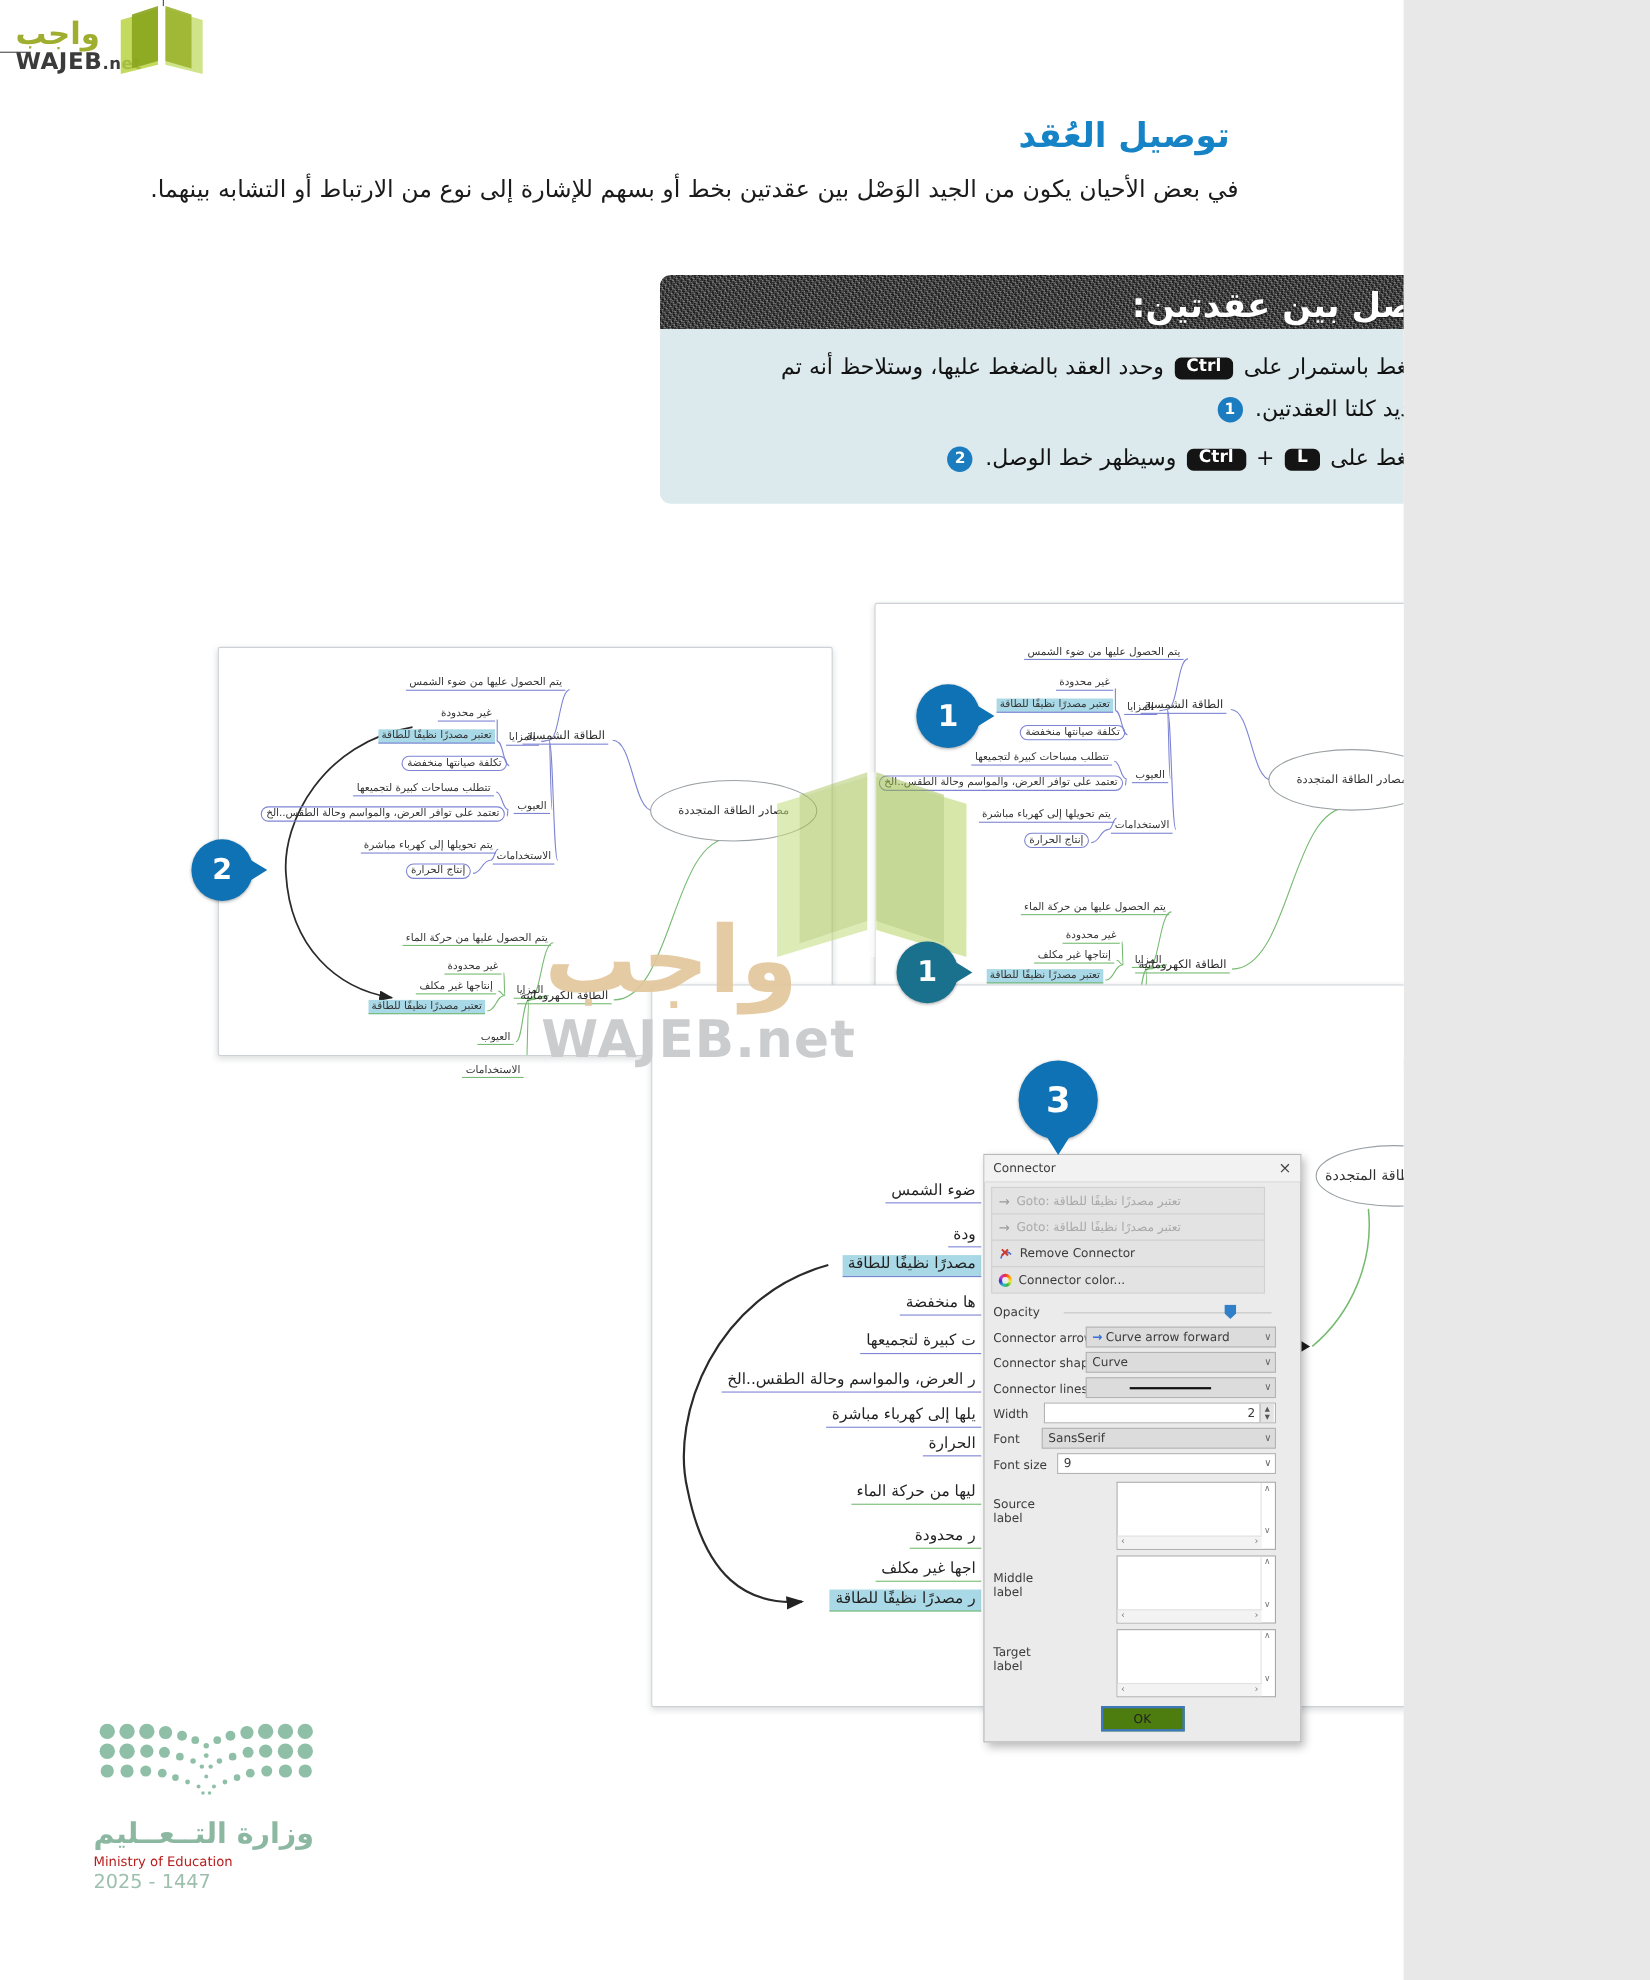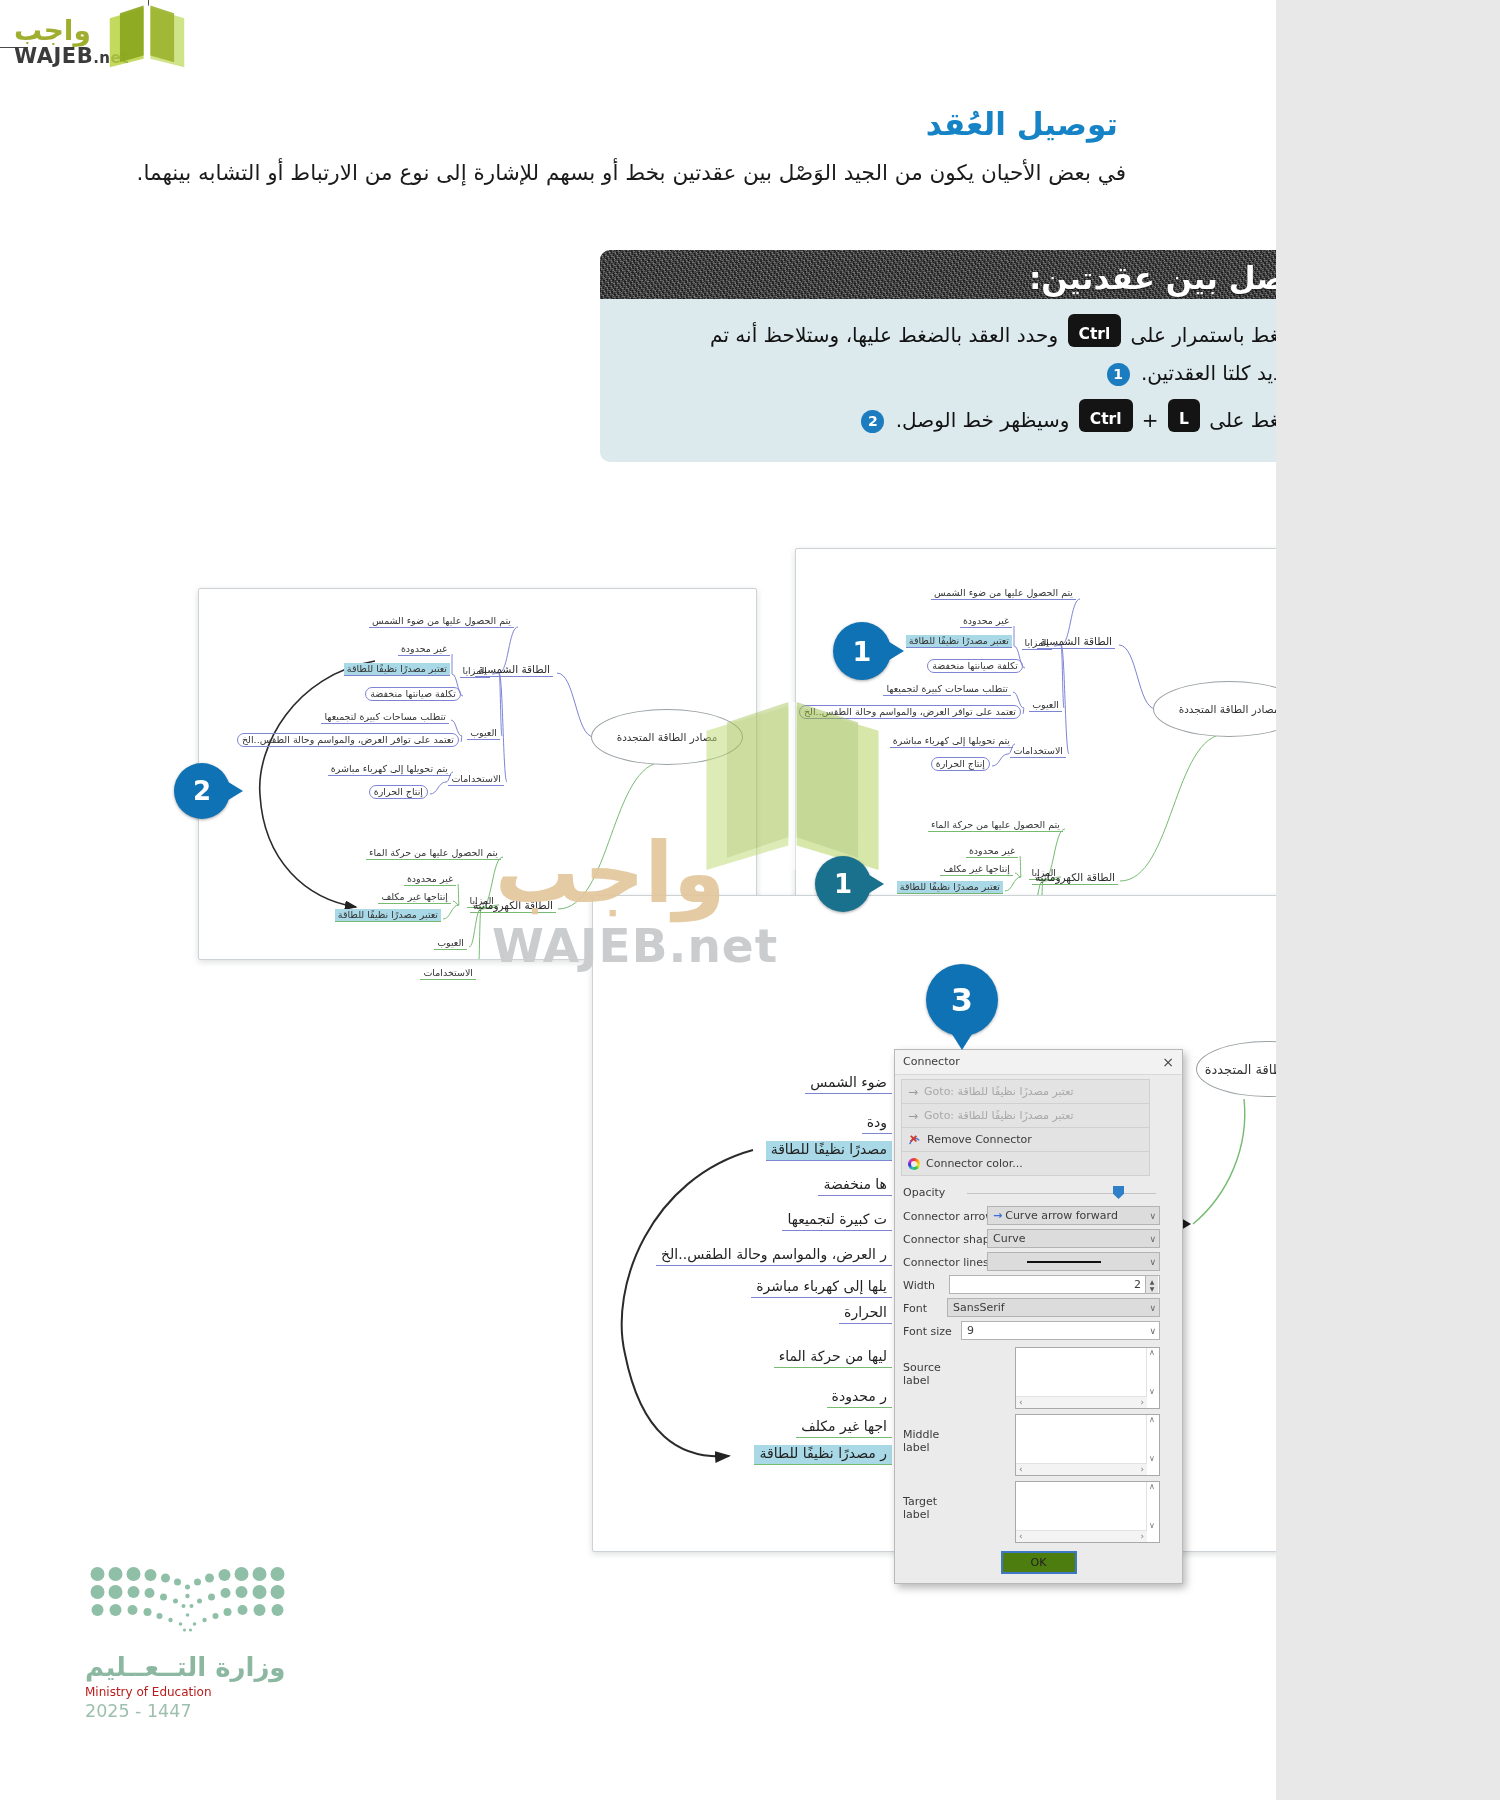--- a/index.html
+++ b/index.html
@@ -25,21 +25,21 @@
       repeating-linear-gradient(97deg, rgba(255,255,255,.14) 0 1px, rgba(0,0,0,0) 1px 3px),
       repeating-linear-gradient(7deg, rgba(0,0,0,.4) 0 1px, rgba(0,0,0,0) 1px 2px),
       repeating-linear-gradient(52deg, #6a6a6a 0 1px, #303030 1px 3px, #555 3px 4px),
       #3d3d3d;}
   #ib-body{background:#dce9ed;border-radius:0 0 10px 10px;padding:15px 24px 16px 16px;}
   .bullet{position:relative;text-align:right;font-size:20px;color:#121212;line-height:38px;
           padding-right:26px;margin-bottom:7px;}
   .bullet::before{content:"<";position:absolute;right:2px;top:0;direction:ltr;unicode-bidi:bidi-override;
           font-size:19px;color:#222;}
   .key{display:inline-block;background:#141414;color:#fff;font-size:15.5px;font-weight:bold;
-       padding:13px 11px 4px;border-radius:6px;line-height:1;vertical-align:3px;margin:0 3px;}
+       padding:0 11px 4px;border-radius:6px;line-height:1;vertical-align:3px;margin:0 3px;}
   .num{display:inline-block;width:23px;height:23px;border-radius:50%;background:#1b7dc0;color:#fff;
        font-size:14px;line-height:23px;text-align:center;font-weight:bold;vertical-align:middle;margin:0 5px;}
   
   .shot{position:absolute;background:#fff;border:1px solid #cdd2d6;border-radius:2px;
         box-shadow:0 2px 6px rgba(60,70,80,.18);}
   #shot-left{left:198px;top:588px;width:557px;height:370px;}
   #shot-right{left:795px;top:548px;width:543px;height:415px;}
   #shot-bottom{left:592px;top:895px;width:753px;height:655px;}
   .shot svg.lines{position:absolute;left:0;top:0;}
   

